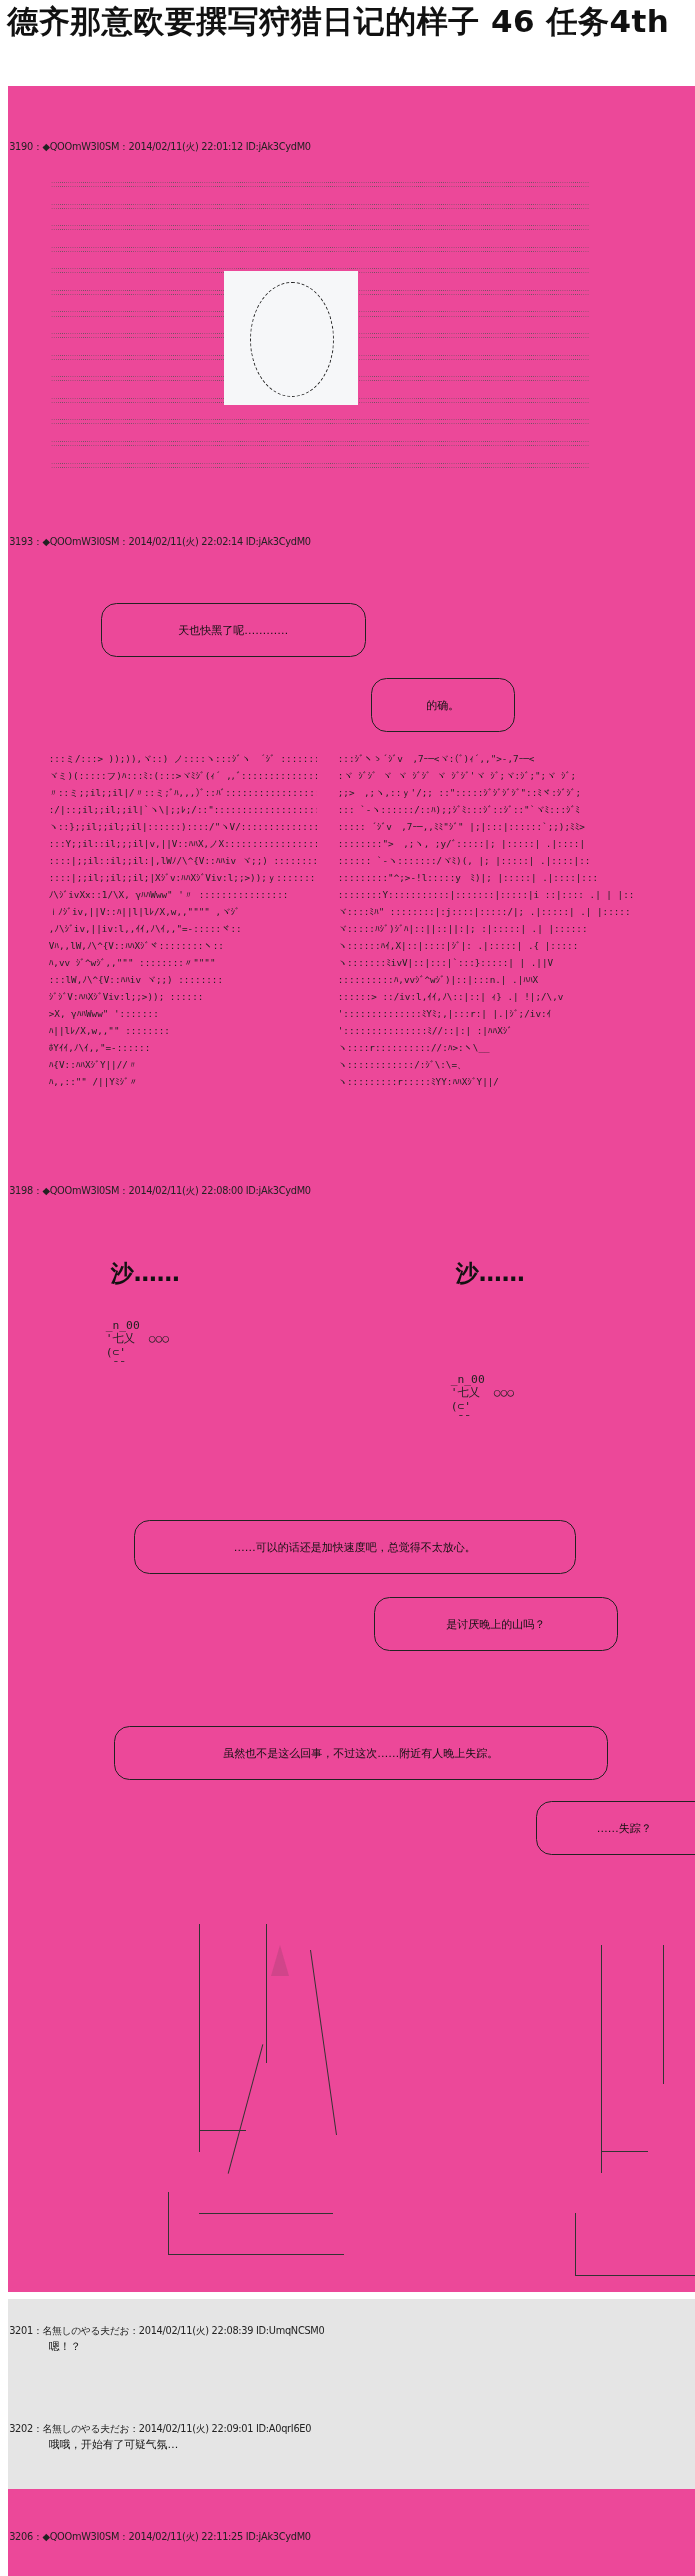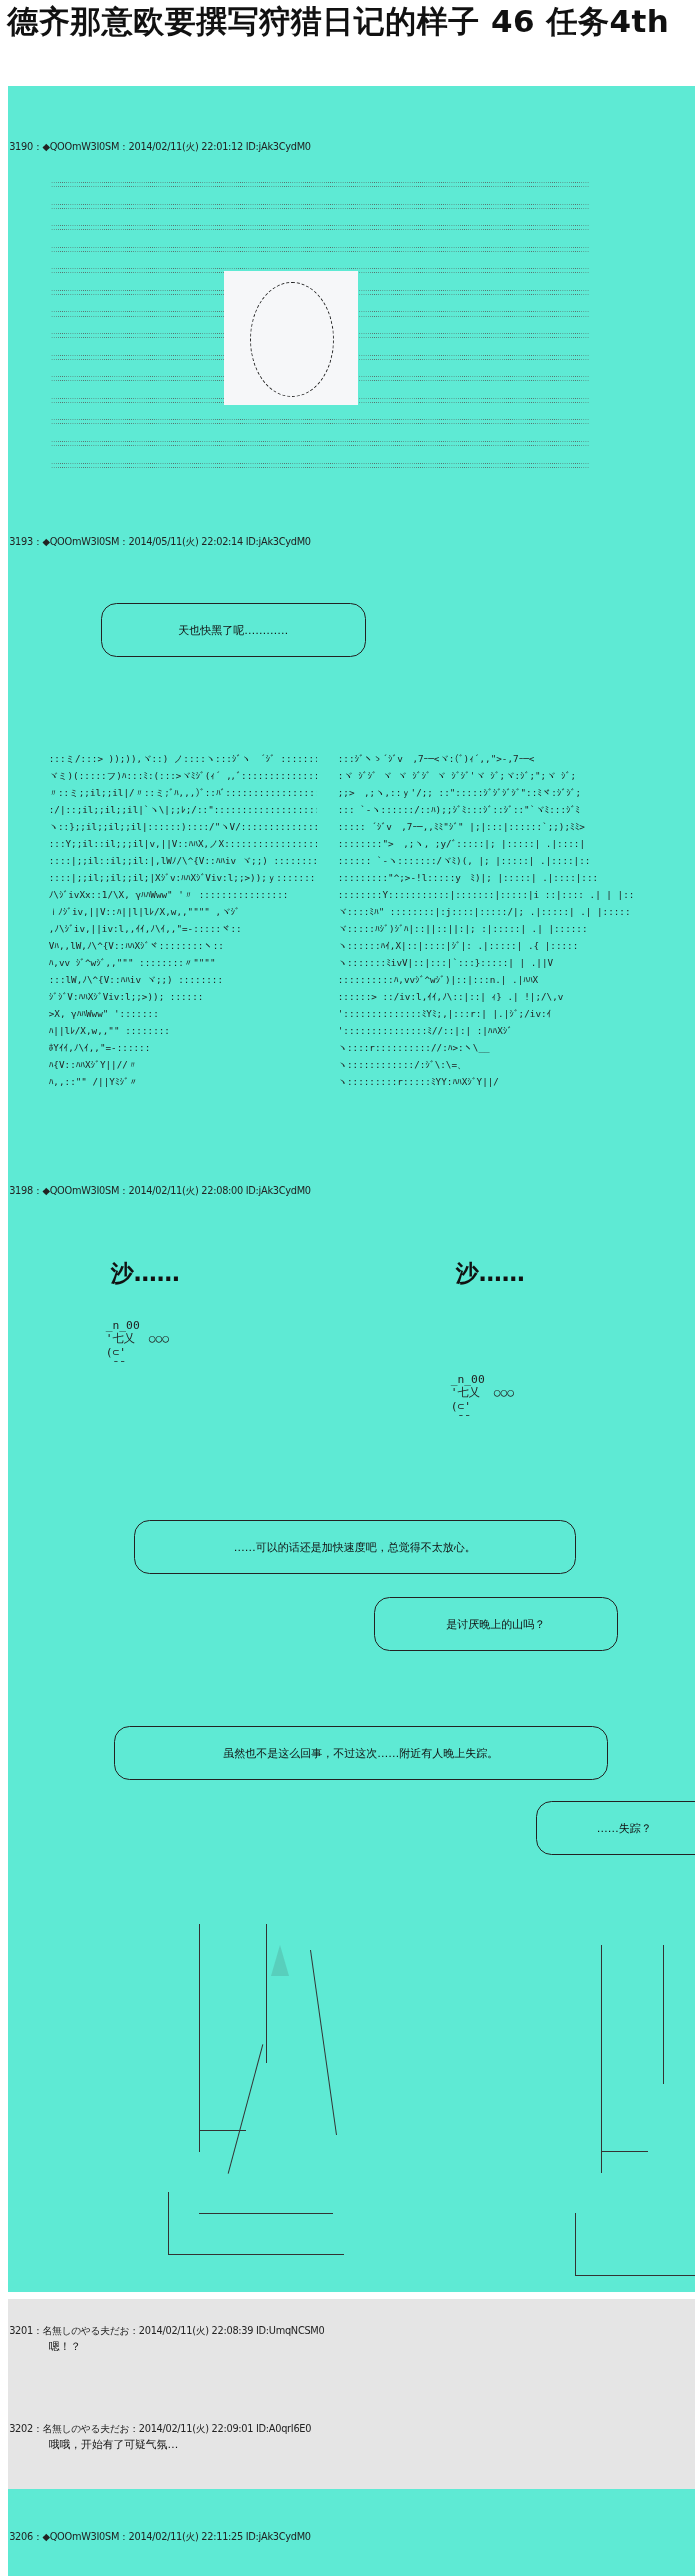--- a/index.html
+++ b/index.html
@@ -1,20 +1,20 @@
 <!DOCTYPE html>
 <html style="font-size:8.2px"><head>
 <meta charset="utf-8">
 <style>
   html, body { margin:0; padding:0; background:#ffffff; }
   body { width:696px; height:3103px; position:relative; overflow:hidden;
          font-family:"DejaVu Sans", "Liberation Sans", sans-serif; color:#111; }
   .title { position:absolute; left:7.2px; top:3.1px; font-size:31px; font-weight:bold;
            letter-spacing:0.5px; white-space:nowrap; line-height:37px; color:#111; }
-  .panel { position:absolute; left:7.7px; width:688px; background:#5eead4; }
+  .panel { position:absolute; left:7.7px; width:688px; background:#ec4899; }
   .panel.reply { background:#e5e5e5; }
   .post-header { position:absolute; left:1.5px; font-size:9.8px; white-space:nowrap;
                  color:#222; letter-spacing:-0.3px; }
   .post-body-text { position:absolute; left:41px; font-size:10.8px; color:#111; white-space:nowrap; }
   .bubble { position:absolute; border-top:1.5px solid #222; border-bottom:1.5px solid #222;
             border-left:1px solid #222; border-right:1px solid #222; border-radius:15.5px;
             display:flex; align-items:center; justify-content:center;
             font-size:11px; color:#111; white-space:nowrap; background:transparent; }
   .rain { position:absolute; overflow:hidden; }
   .rain-line { height:1px; margin-bottom:3.1px;
@@ -78,23 +78,26 @@
       <div class="rain-gap"></div>
     <div class="rain-line"></div>
       <div class="rain-line"></div>
   </div>
 
   <div style="position:absolute; left:216px; top:185px; width:134px; height:134px; background:#f6f7f9;"></div>
   <div class="moon" style="left:242px; top:196px; width:82px; height:113px;"></div>
 </div>
 
 <div class="panel" style="top:508px; height:623px;">
-  <div class="post-header" style="top:28px;">3193：◆QOOmW3I0SM：2014/05/11(火) 22:02:14 ID:jAk3CydM0</div>
+  <div class="post-header" style="top:28px;">3193：◆QOOmW3I0SM：2014/02/11(火) 22:02:14 ID:jAk3CydM0</div>
   <div class="bubble" style="left:93px; top:95px; width:263px; height:52px;">
     <span>天也快黑了呢…………</span>
+  </div>
+  <div class="bubble" style="left:363px; top:170px; width:142px; height:52px;">
+    <span>的确。</span>
   </div>
   <div class="dense-aa" style="left:41px; top:242px; width:268px; height:350px; font-size:9.3px; line-height:17px;">:::ミ/:::&gt; ));)),ヾ::) ノ::::ヽ:::ｼﾞヽゝ´ｼﾞ ::::::::::::::::
 ヾミ)(:::::フ)ﾊ:::ﾐ:(:::&gt;ヾﾐｼﾞ(ｨ´ ,,ﾞ::::::::::::::::
 〃::ミ;;il;;il|/〃::ミ;ﾞﾊ,,,)ﾞ::ﾊﾞ:::::::::::::::::&gt;
 :/|::;il;;il;;il|`ヽ\|;;ﾚ;/::":::::::::::::::::::::
 ヽ::};;il;;il;;il|::::::)::::/"ヽV/:::::::::::::::::::
 :::Y;;il::il;;;il|v,||V::ﾊﾊX,ノX::::::::::::::::::::::
 ::::|;;il::il;;il:|,lWﾉ/\^{V::ﾊﾊiv ヾ;;) :::::::::::::
 ::::|;;il;;il;;il;|Xｼﾞv:ﾊﾊXｼﾞViv:l;;&gt;));ｙ:::::::::::
 ﾉ\ｼﾞivXx::1/\X, γﾊﾊWww" '〃 ::::::::::::::::

